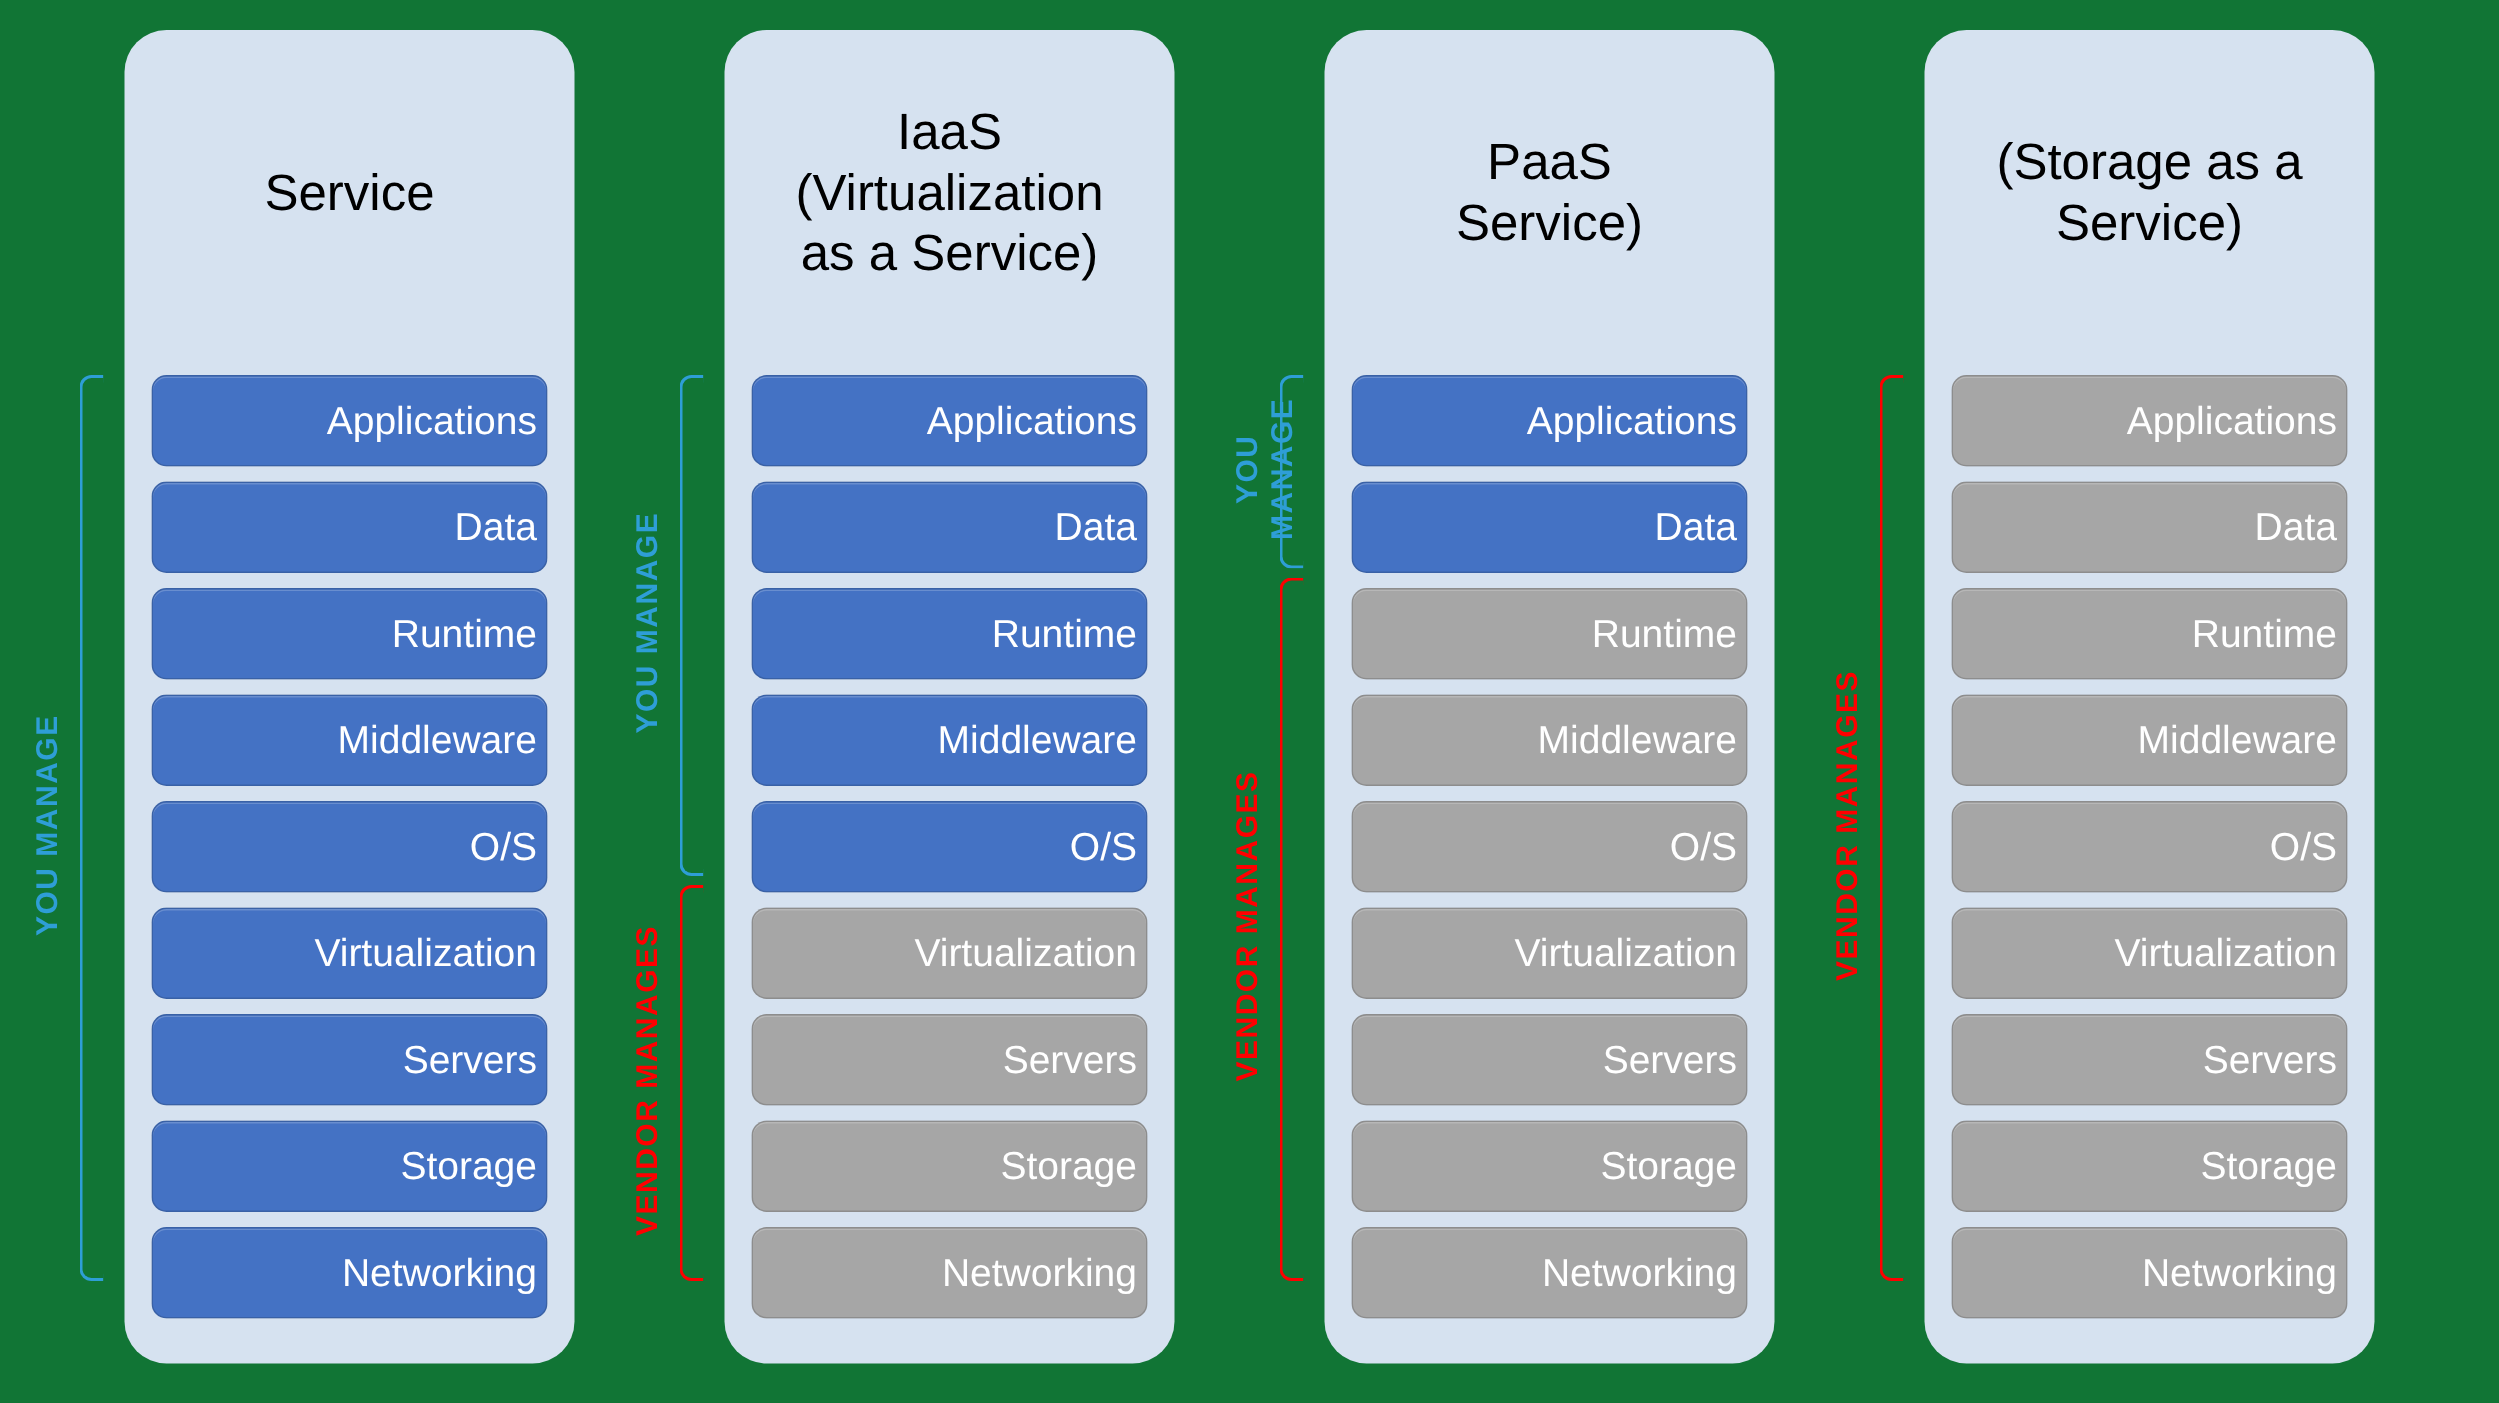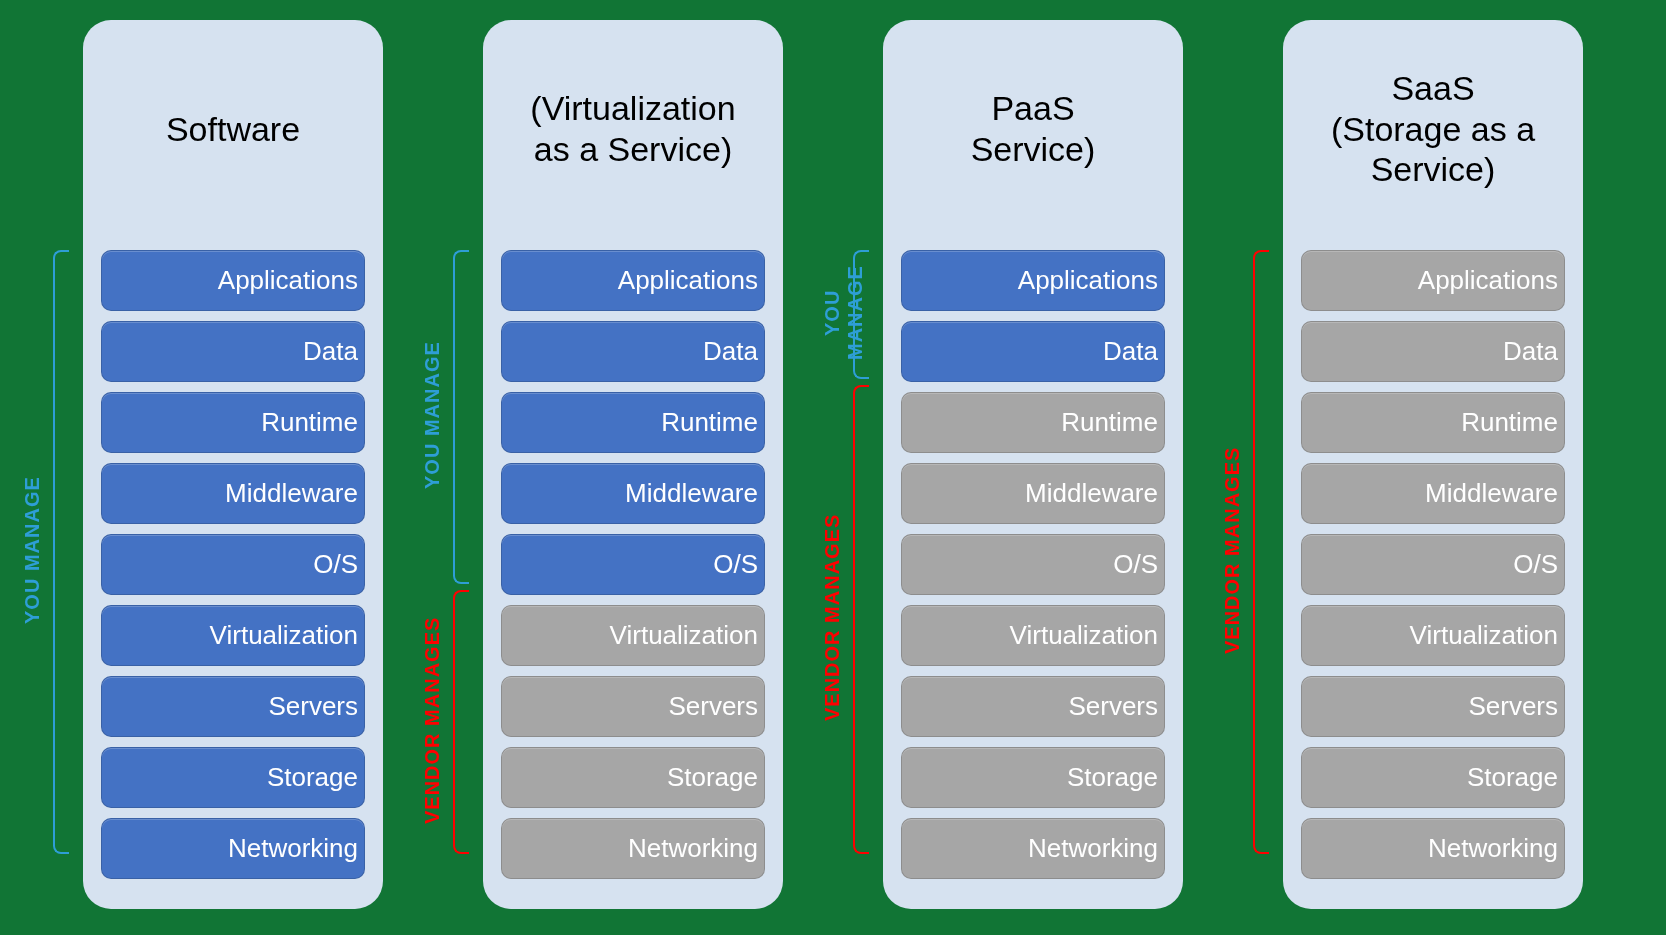--- a/index.html
+++ b/index.html
@@ -79,21 +79,21 @@
 </head>
 <body>
 
 <div class="columns">
 
   <div class="col-wrap">
     <div class="side-label lbl-you" style="left:-62px; top:230px; height:600px;">YOU MANAGE</div>
     <div class="bracket you" style="left:-30px; top:230px; height:600px;"></div>
     <div class="column">
       <div class="col-title">
-        <div>Software</div>
+        <div>Service</div>
       </div>
       <div class="layers">
         <div class="layer you">Applications</div>
         <div class="layer you">Data</div>
         <div class="layer you">Runtime</div>
         <div class="layer you">Middleware</div>
         <div class="layer you">O/S</div>
         <div class="layer you">Virtualization</div>
         <div class="layer you">Servers</div>
         <div class="layer you">Storage</div>
@@ -102,20 +102,21 @@
     </div>
   </div>
 
   <div class="col-wrap">
     <div class="side-label lbl-you" style="left:-62px; top:230px; height:330px;">YOU MANAGE</div>
     <div class="bracket you" style="left:-30px; top:230px; height:330px;"></div>
     <div class="side-label lbl-vendor" style="left:-62px; top:570px; height:260px;">VENDOR MANAGES</div>
     <div class="bracket vend" style="left:-30px; top:570px; height:260px;"></div>
     <div class="column">
       <div class="col-title">
+        <div>IaaS</div>
         <div>(Virtualization</div>
         <div>as a Service)</div>
       </div>
       <div class="layers">
         <div class="layer you">Applications</div>
         <div class="layer you">Data</div>
         <div class="layer you">Runtime</div>
         <div class="layer you">Middleware</div>
         <div class="layer you">O/S</div>
         <div class="layer vendor">Virtualization</div>
@@ -148,21 +149,20 @@
         <div class="layer vendor">Networking</div>
       </div>
     </div>
   </div>
 
   <div class="col-wrap">
     <div class="side-label lbl-vendor" style="left:-62px; top:230px; height:600px;">VENDOR MANAGES</div>
     <div class="bracket vend" style="left:-30px; top:230px; height:600px;"></div>
     <div class="column">
       <div class="col-title">
-        <div>SaaS</div>
         <div>(Storage as a</div>
         <div>Service)</div>
       </div>
       <div class="layers">
         <div class="layer vendor">Applications</div>
         <div class="layer vendor">Data</div>
         <div class="layer vendor">Runtime</div>
         <div class="layer vendor">Middleware</div>
         <div class="layer vendor">O/S</div>
         <div class="layer vendor">Virtualization</div>

